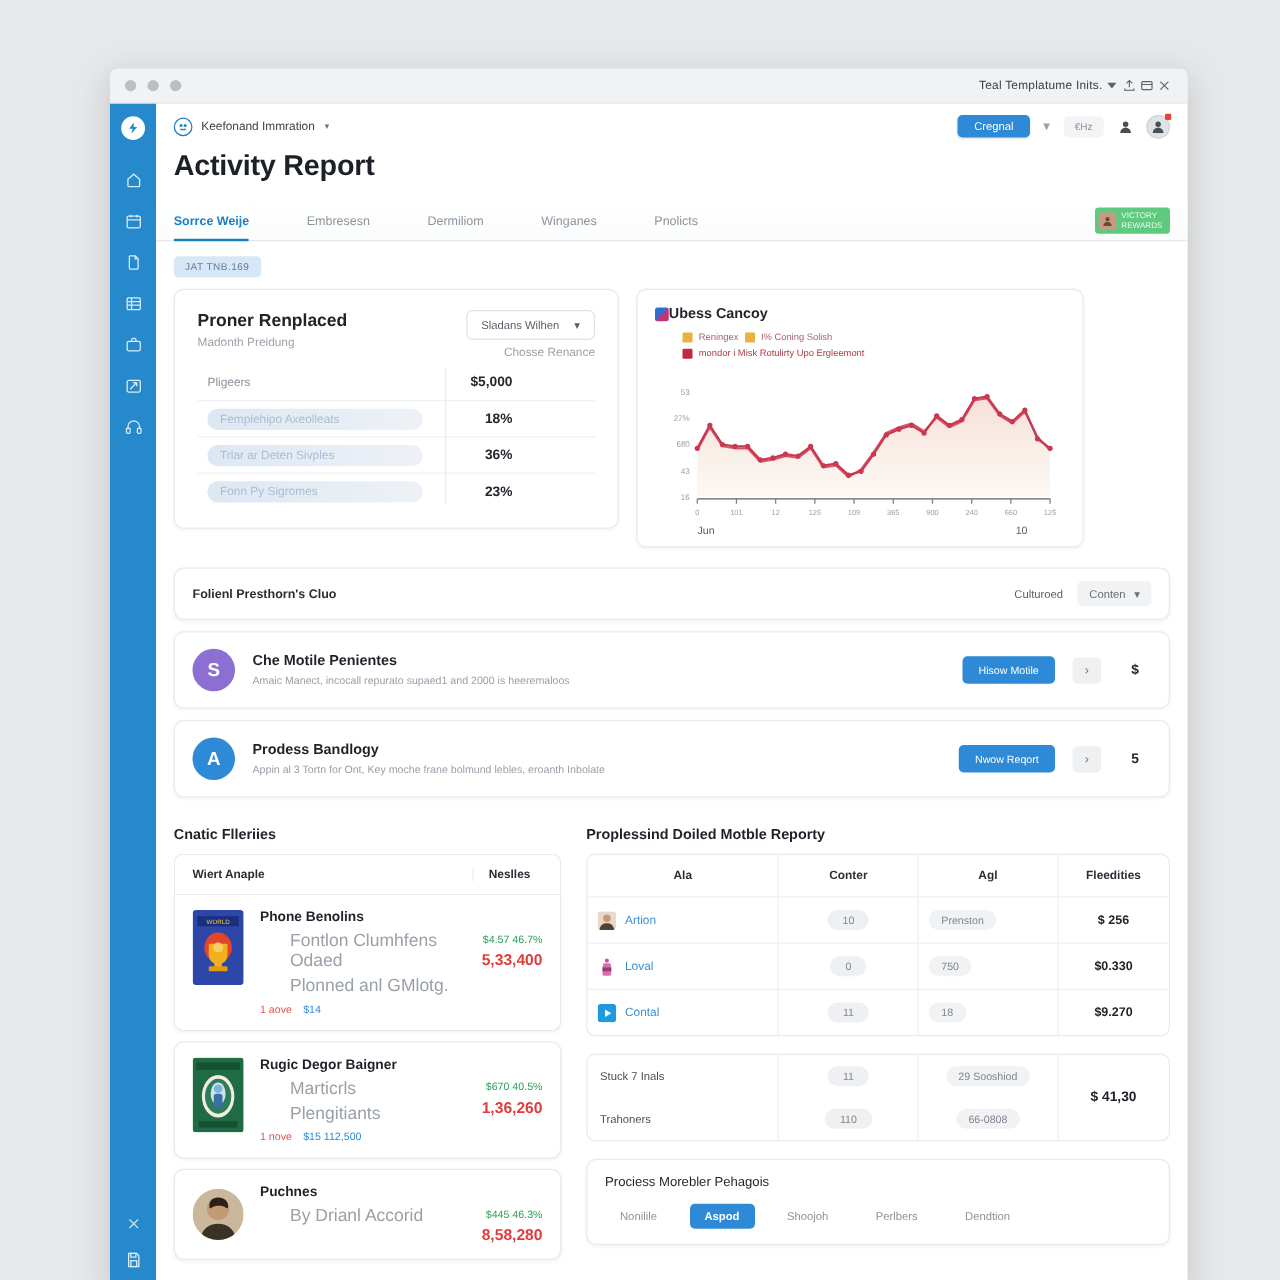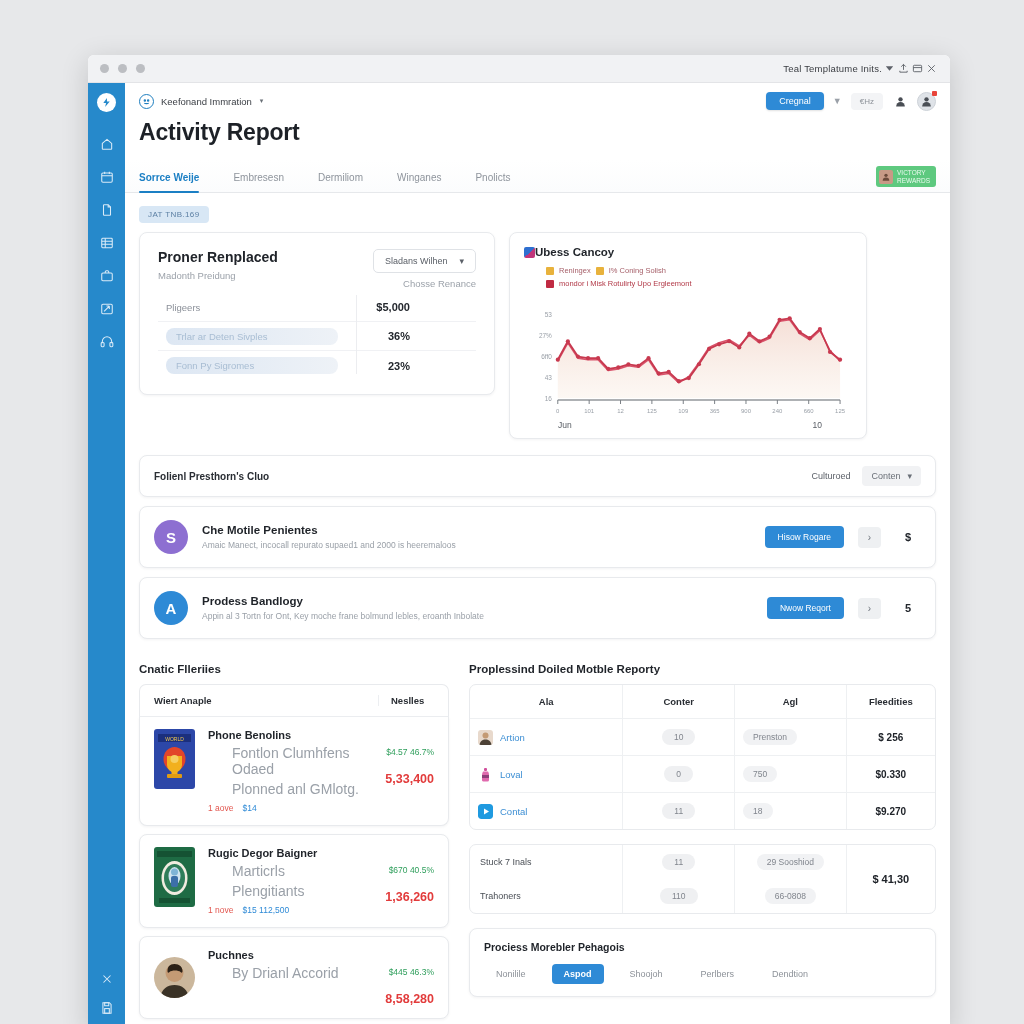--- a/index.html
+++ b/index.html
@@ -99,21 +99,21 @@
     width: 5px; height: 5px; border-radius: 1px; background: #e8443a;
   }
 
   h1#page-title {
     font-size: 23px; font-weight: bold; color: #1d2127;
     padding: 6px 14px 14px 14px; letter-spacing: -.2px;
   }
 
   
   #tabs {
-    display: flex; align-items: flex-end; gap: 0;
+    display: flex; align-items: flex-end; gap: 12px;
     padding: 0 14px; height: 33px;
     border-bottom: 1px solid #e6e8eb;
     background: linear-gradient(#ffffff, #fbfcfd);
     position: relative;
   }
   .tab {
     font-size: 10px; color: #8e949c; padding: 0 18px 9px 0;
     margin-right: 16px; position: relative;
   }
   .tab.active { color: #1b7fc4; font-weight: bold; }
@@ -251,21 +251,21 @@
   .thumb.round { width: 41px; height: 41px; border-radius: 50%; align-self: center; }
   .thumb svg { width: 100%; height: 100%; display: block; }
   .prod-body { flex: 1; }
   .prod-name { font-size: 11px; font-weight: bold; color: #1f2329; }
   .prod-l1, .prod-l2 { font-size: 14px; color: #9aa0a8; margin-top: 4px; padding-left: 24px; }
   .prod-meta { display: flex; gap: 9px; align-items: baseline; margin-top: 6px; }
   .prod-move { font-size: 8.5px; color: #e2564f; }
   .prod-px { font-size: 8.5px; color: #2e8ad6; }
   .prod-right { text-align: right; align-self: flex-start; padding-top: 18px; }
   .prod-pct { font-size: 8.5px; color: #2e9e5b; }
-  .prod-amt { font-size: 12.5px; font-weight: bold; color: #e23b3b; margin-top: 15px; text-align: right; }
+  .prod-amt { font-size: 12.5px; font-weight: bold; color: #e23b3b; margin-top: 5px; text-align: right; }
 
   
   .tbl { border: 1px solid #e8eaed; border-radius: 7px; overflow: hidden; background: #fff; }
   .tbl-row { display: flex; border-bottom: 1px solid #eef0f2; }
   .tbl-row:last-child { border-bottom: none; }
   .tbl-row.head .tc { font-size: 9.5px; font-weight: bold; color: #2a2e34; justify-content: center; padding: 11px 6px; }
   .tc {
     display: flex; align-items: center; padding: 10px 8px;
     border-right: 1px solid #eef0f2; font-size: 9px; color: #3e434a;
   }
@@ -281,21 +281,21 @@
   .t-pill.wide { padding: 3px 10px; background: #f1f2f4; }
 
   .tbl2 { margin-top: 14px; border: 1px solid #e8eaed; border-radius: 7px; background: #fff; display: flex; }
   .t2-left { width: 33%; border-right: 1px solid #eef0f2; }
   .t2-c { width: 24%; border-right: 1px solid #eef0f2; display: flex; flex-direction: column; }
   .t2-amt { width: 19%; display: flex; align-items: center; justify-content: center; font-size: 11px; font-weight: bold; color: #20242a; }
   .t2-cell { height: 34px; display: flex; align-items: center; padding: 0 10px; font-size: 9px; color: #4a4f56; }
   .t2-cell.ctr { justify-content: center; }
 
   .seg-card { margin-top: 14px; border: 1px solid #e8eaed; border-radius: 8px; background: #fff; padding: 12px 14px; box-shadow: 0 1px 3px rgba(16,24,40,.05); }
-  .seg-title { font-size: 10.5px; font-weight: bold; color: #1f2329; }
+  .seg-title { font-size: 10.5px; font-weight: normal; color: #1f2329; }
   .seg-tabs { display: flex; gap: 14px; margin-top: 11px; align-items: center; }
   .seg { font-size: 9px; color: #8d9299; padding: 5px 12px; border-radius: 4px; }
   .seg.active { background: #2e8ad6; color: #fff; font-weight: bold; }
 </style>
 </head>
 <body>
 
 <div id="app-window">
 
   <div id="titlebar">
@@ -469,20 +469,24 @@
                 <span>▾</span>
               </div>
               <div class="mc-choose">Chosse Renance</div>
             </div>
           </div>
           <div class="mc-table">
             <div class="mc-divider"></div>
             <div class="mc-row">
               <span class="mc-label">Pligeers</span>
               <span class="mc-val">$5,000</span>
+            </div>
+            <div class="mc-row">
+              <span class="mc-label skel">Femplehipo Axeolleats</span>
+              <span class="mc-val">18%</span>
             </div>
             <div class="mc-row">
               <span class="mc-label skel">Trlar ar Deten Sivples</span>
               <span class="mc-val">36%</span>
             </div>
             <div class="mc-row">
               <span class="mc-label skel">Fonn Py Sigromes</span>
               <span class="mc-val">23%</span>
             </div>
           </div>
@@ -600,21 +604,21 @@
             </span>
           </span>
         </div>
 
         <div class="rp-item">
           <span class="rp-av" style="background:#8d6fd1">S</span>
           <span class="rp-txt">
             <div class="rp-h">Che Motile Penientes</div>
             <div class="rp-d">Amaic Manect, incocall repurato supaed1 and 2000 is heeremaloos</div>
           </span>
-          <button class="rp-btn">Hisow Rogare</button>
+          <button class="rp-btn">Hisow Motile</button>
           <span class="rp-chev">›</span>
           <span class="rp-amt">$</span>
         </div>
 
         <div class="rp-item">
           <span class="rp-av" style="background:#2e8ad6">A</span>
           <span class="rp-txt">
             <div class="rp-h">Prodess Bandlogy</div>
             <div class="rp-d">Appin al 3 Tortn for Ont, Key moche frane bolmund lebles, eroanth Inbolate</div>
           </span>

